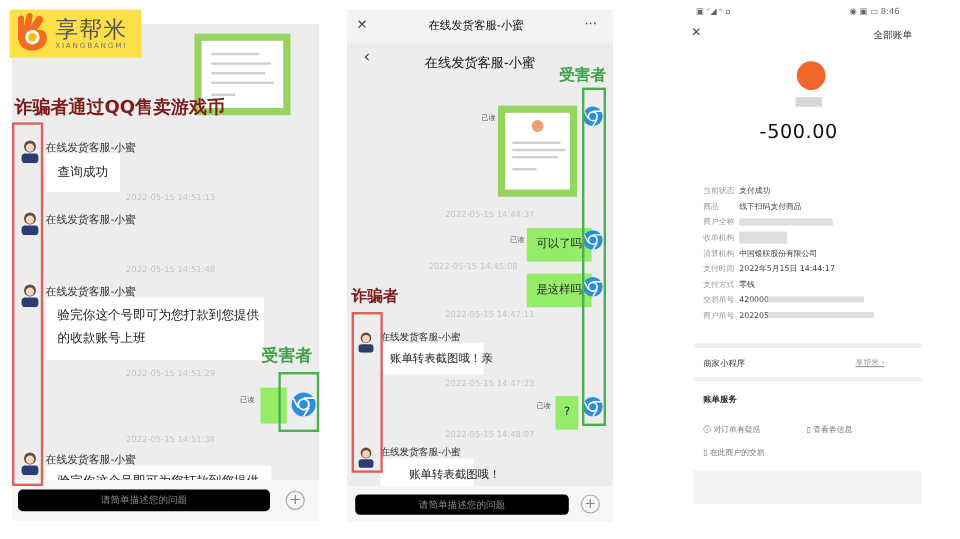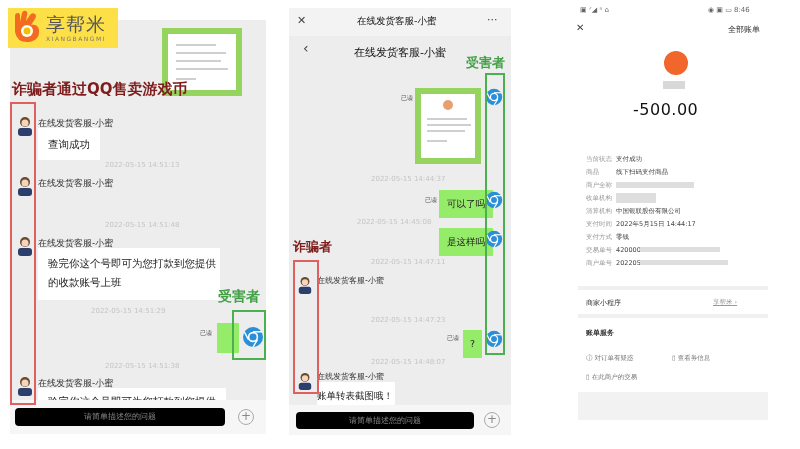--- a/index.html
+++ b/index.html
@@ -97,21 +97,21 @@
         <circle cx="9" cy="6" r="5" fill="#6b4a2e"></circle>
         <circle cx="9" cy="7" r="3.5" fill="#f5d6bd"></circle>
         <rect x="2" y="12" width="14" height="8" rx="3" fill="#2c3e6b"></rect>
       </svg>
   </div>
   <div class="sender" style="left:28px; top:217px;">在线发货客服-小蜜</div>
   <div class="bubble" style="left:28px; top:228px; width:182px; height:52px; padding:6px 10px; line-height:19px;">
     <div>验完你这个号即可为您打款到您提供</div>
     <div>的收款账号上班</div>
   </div>
-  <div class="ts" style="left:81px; top:287px;">2022-05-15 14:51:29</div>
+  <div class="ts" style="left:95px; top:287px;">2022-05-15 14:51:29</div>
 
   <div class="read" style="left:190px; top:309px;">已读</div>
   <div class="bubble green" style="left:207px; top:303px; width:22px; height:30px; padding:0;"></div>
   <div class="chrome" style="left:232px; top:306px;">
     <svg width="22" height="22" viewBox="0 0 22 22">
         <circle cx="11" cy="11" r="10" fill="#2a8fd8"></circle>
         <circle cx="11" cy="11" r="5.2" fill="#fff"></circle>
         <circle cx="11" cy="11" r="3.6" fill="#2a8fd8"></circle>
         <path d="M11 5.8 L20 5.8" stroke="#fff" stroke-width="1.4"></path>
         <path d="M6.5 13.6 L2.4 6" stroke="#fff" stroke-width="1.4"></path>
@@ -208,20 +208,21 @@
   <div class="ts" style="left:82px; top:250px;">2022-05-15 14:47:11</div>
 
   <div class="avatar" style="left:8px; top:268px; width:16px; height:18px;">
     <svg width="16" height="18" viewBox="0 0 18 20">
         <circle cx="9" cy="6" r="5" fill="#6b4a2e"></circle>
         <circle cx="9" cy="7" r="3.5" fill="#f5d6bd"></circle>
         <rect x="2" y="12" width="14" height="8" rx="3" fill="#2c3e6b"></rect>
       </svg>
   </div>
   <div class="sender" style="left:28px; top:267px; font-size:8px;">在线发货客服-小蜜</div>
+  <div class="bubble" style="left:28px; top:278px; padding:6px 8px; font-size:9.5px; width:86px; height:26px;">账单转表截图哦！亲</div>
   <div class="ts" style="left:82px; top:308px;">2022-05-15 14:47:23</div>
 
   <div class="read" style="left:158px; top:326px;">已读</div>
   <div class="bubble green" style="left:174px; top:322px; padding:6px 7px; font-size:9.5px;">?</div>
   <div class="chrome" style="left:196px; top:322px; width:18px; height:18px;">
     <svg width="18" height="18" viewBox="0 0 22 22">
         <circle cx="11" cy="11" r="10" fill="#2a8fd8"></circle>
         <circle cx="11" cy="11" r="5.2" fill="#fff"></circle>
         <circle cx="11" cy="11" r="3.6" fill="#2a8fd8"></circle>
         <path d="M11 5.8 L20 5.8" stroke="#fff" stroke-width="1.4"></path>
@@ -232,21 +233,21 @@
   <div class="ts" style="left:82px; top:350px;">2022-05-15 14:48:07</div>
 
   <div class="avatar" style="left:8px; top:364px; width:16px; height:18px;">
     <svg width="16" height="18" viewBox="0 0 18 20">
         <circle cx="9" cy="6" r="5" fill="#6b4a2e"></circle>
         <circle cx="9" cy="7" r="3.5" fill="#f5d6bd"></circle>
         <rect x="2" y="12" width="14" height="8" rx="3" fill="#2c3e6b"></rect>
       </svg>
   </div>
   <div class="sender" style="left:28px; top:363px; font-size:8px;">在线发货客服-小蜜</div>
-  <div class="bubble" style="left:28px; top:374px; padding:6px 0; font-size:9.5px; width:78px; height:26px;">账单转表截图哦！</div>
+  <div class="bubble" style="left:28px; top:374px; padding:6px 24px; font-size:9.5px; width:78px; height:26px;">账单转表截图哦！</div>
 </div>
 
 <div class="panel2-bottom"></div>
 <div class="input-bar" style="left:296px; top:412px; width:178px; height:17px;">请简单描述您的问题</div>
 <div class="plus" style="left:484px; top:412px;">+</div>
 
 <div class="annot-green" style="left:466px; top:54px; font-size:13px;">受害者</div>
 <div class="box-green" style="left:485px; top:73px; width:20px; height:282px;"></div>
 <div class="annot-red" style="left:293px; top:238px; font-size:13px;">诈骗者</div>
 <div class="box-red" style="left:293px; top:260px; width:26px; height:134px;"></div>

